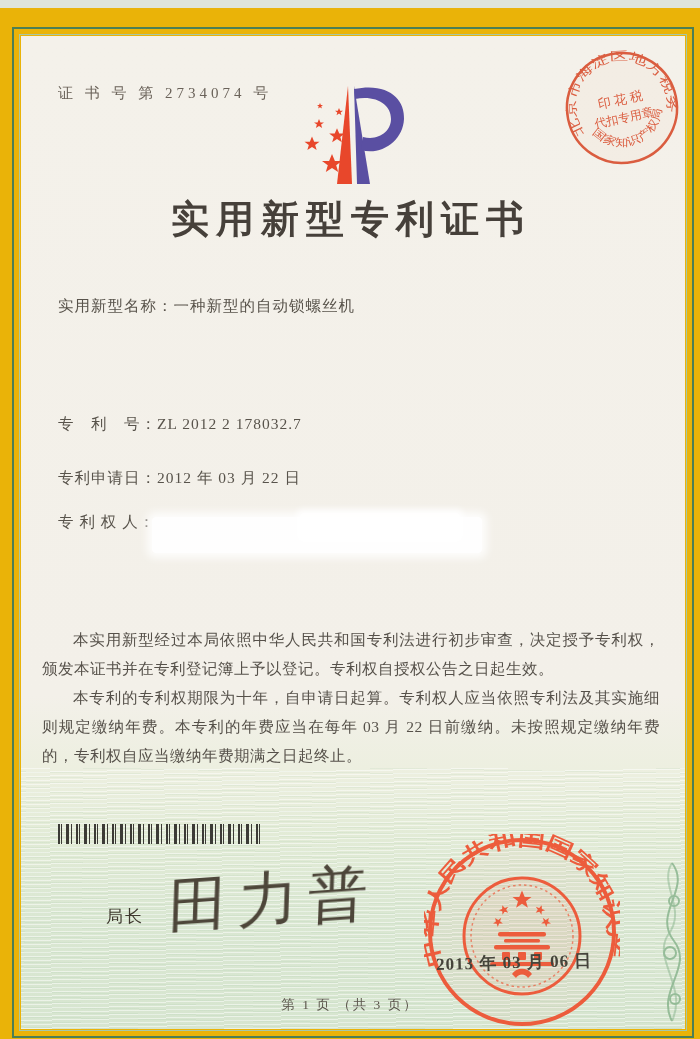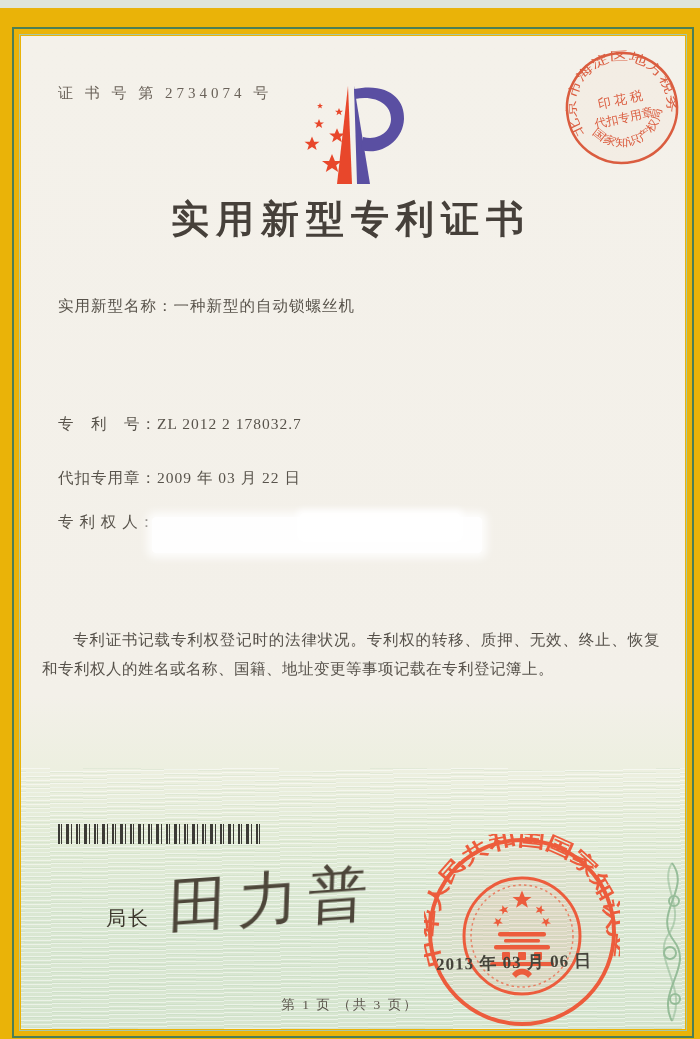--- a/index.html
+++ b/index.html
@@ -47,21 +47,21 @@
   .body-text p{margin:0;text-indent:2em;letter-spacing:.5px;}
   .barcode{
     position:absolute;left:58px;top:816px;width:202px;height:20px;z-index:3;
     background:repeating-linear-gradient(90deg,
       #3c3b36 0 2px,transparent 2px 3px,
       #3c3b36 3px 4px,transparent 4px 8px,
       #3c3b36 8px 11px,transparent 11px 13px,
       #3c3b36 13px 14px,transparent 14px 18px);
   }
   .director-row{position:absolute;left:106px;top:897px;z-index:3;}
-  .director-label{font-size:20px;color:#3e382e;letter-spacing:2px;}
+  .director-label{font-size:17px;color:#3e382e;letter-spacing:2px;}
   .signature{
     position:absolute;left:168px;top:852px;z-index:3;
     font-size:60px;color:#3a3025;letter-spacing:10px;
     transform:rotate(-4deg) skewX(-6deg);opacity:.88;
     filter:blur(.3px);
   }
   .agency-seal{position:absolute;left:424px;top:826px;width:196px;height:196px;z-index:3;opacity:.92;}
   .seal-date{
     position:absolute;left:436px;top:943px;z-index:4;
     font-size:17px;color:#45443b;letter-spacing:1px;font-weight:bold;
@@ -116,27 +116,28 @@
       <textPath href="#ts-bot" startOffset="6" textLength="92" lengthAdjust="spacingAndGlyphs">国家知识产权局</textPath>
     </text>
     <text class="stamp-text" x="60" y="56" text-anchor="middle" font-size="13" fill="#d84e2e">印 花 税</text>
     <text class="stamp-text" x="60" y="74" text-anchor="middle" font-size="12" fill="#d84e2e">代扣专用章</text>
   </svg>
 
   <div class="title">实用新型专利证书</div>
 
   <div class="field f0"><span>实用新型名称：</span><span>一种新型的自动锁螺丝机</span></div>
   <div class="field f2"><span>专　利　号：</span><span>ZL 2012 2 178032.7</span></div>
-  <div class="field f3"><span>代扣专用章：</span><span>2009 年 03 月 22 日</span></div>
+  <div class="field f3"><span>专利申请日：</span><span>2012 年 03 月 22 日</span></div>
   <div class="field f4"><span>专 利 权 人：</span><span></span></div>
   <div class="redact"></div>
   <div class="redact2"></div>
 
   <div class="body-text">
-    <p>专利证书记载专利权登记时的法律状况。专利权的转移、质押、无效、终止、恢复和专利权人的姓名或名称、国籍、地址变更等事项记载在专利登记簿上。</p>
+    <p>本实用新型经过本局依照中华人民共和国专利法进行初步审查，决定授予专利权，颁发本证书并在专利登记簿上予以登记。专利权自授权公告之日起生效。</p>
+    <p>本专利的专利权期限为十年，自申请日起算。专利权人应当依照专利法及其实施细则规定缴纳年费。本专利的年费应当在每年 03 月 22 日前缴纳。未按照规定缴纳年费的，专利权自应当缴纳年费期满之日起终止。</p>
   </div>
 
   <div class="barcode"></div>
 
   <div class="director-row">
     <span class="director-label">局长</span>
   </div>
   <div class="signature">田力普</div>
 
   <svg class="agency-seal" viewBox="0 0 196 196">

